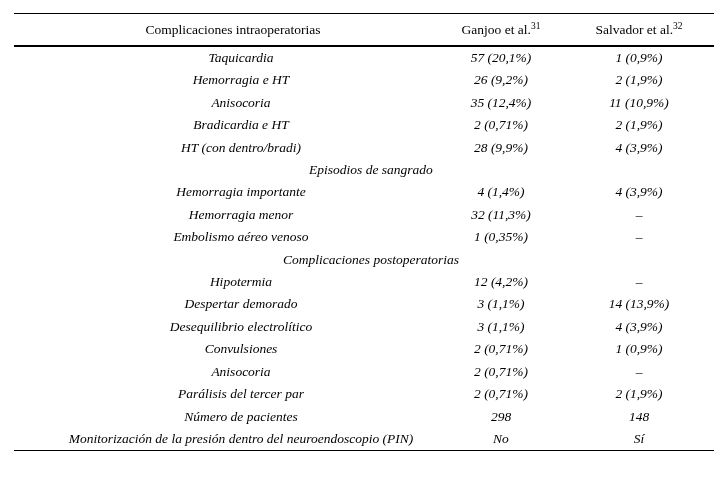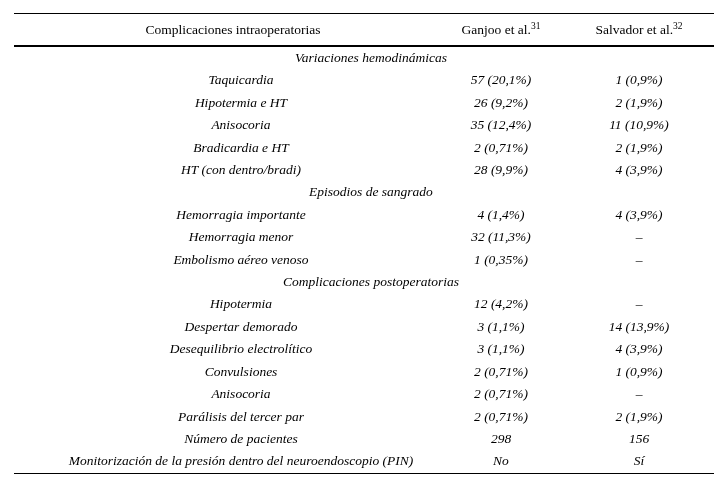--- a/index.html
+++ b/index.html
@@ -61,29 +61,26 @@
   <table class="paper-table">
     <thead>
       <tr>
         <th class="c1">Complicaciones intraoperatorias</th>
         <th class="c2"><span>Ganjoo et al.</span><sup>31</sup></th>
         <th class="c3"><span>Salvador et al.</span><sup>32</sup></th>
       </tr>
     </thead>
     <tbody>
       <tr>
-        <td class="section" colspan="3">Variaciones hemodinámicas</td>
-      </tr>
-      <tr>
         <td class="c1 indent">Taquicardia</td>
         <td class="c2">57 (20,1%)</td>
         <td class="c3">1 (0,9%)</td>
       </tr>
       <tr>
-        <td class="c1 indent">Hipotermia e HT</td>
+        <td class="c1 indent">Hemorragia e HT</td>
         <td class="c2">26 (9,2%)</td>
         <td class="c3">2 (1,9%)</td>
       </tr>
       <tr>
         <td class="c1 indent">Anisocoria</td>
         <td class="c2">35 (12,4%)</td>
         <td class="c3">11 (10,9%)</td>
       </tr>
       <tr>
         <td class="c1 indent">Bradicardia e HT</td>
@@ -142,21 +139,21 @@
         <td class="c3">–</td>
       </tr>
       <tr>
         <td class="c1 indent">Parálisis del tercer par</td>
         <td class="c2">2 (0,71%)</td>
         <td class="c3">2 (1,9%)</td>
       </tr>
       <tr>
         <td class="c1 indent">Número de pacientes</td>
         <td class="c2">298</td>
-        <td class="c3">156</td>
+        <td class="c3">148</td>
       </tr>
       <tr>
         <td class="c1 indent">Monitorización de la presión dentro del neuroendoscopio (PIN)</td>
         <td class="c2">No</td>
         <td class="c3">Sí</td>
       </tr>
     </tbody>
   </table>
 </div>
 

